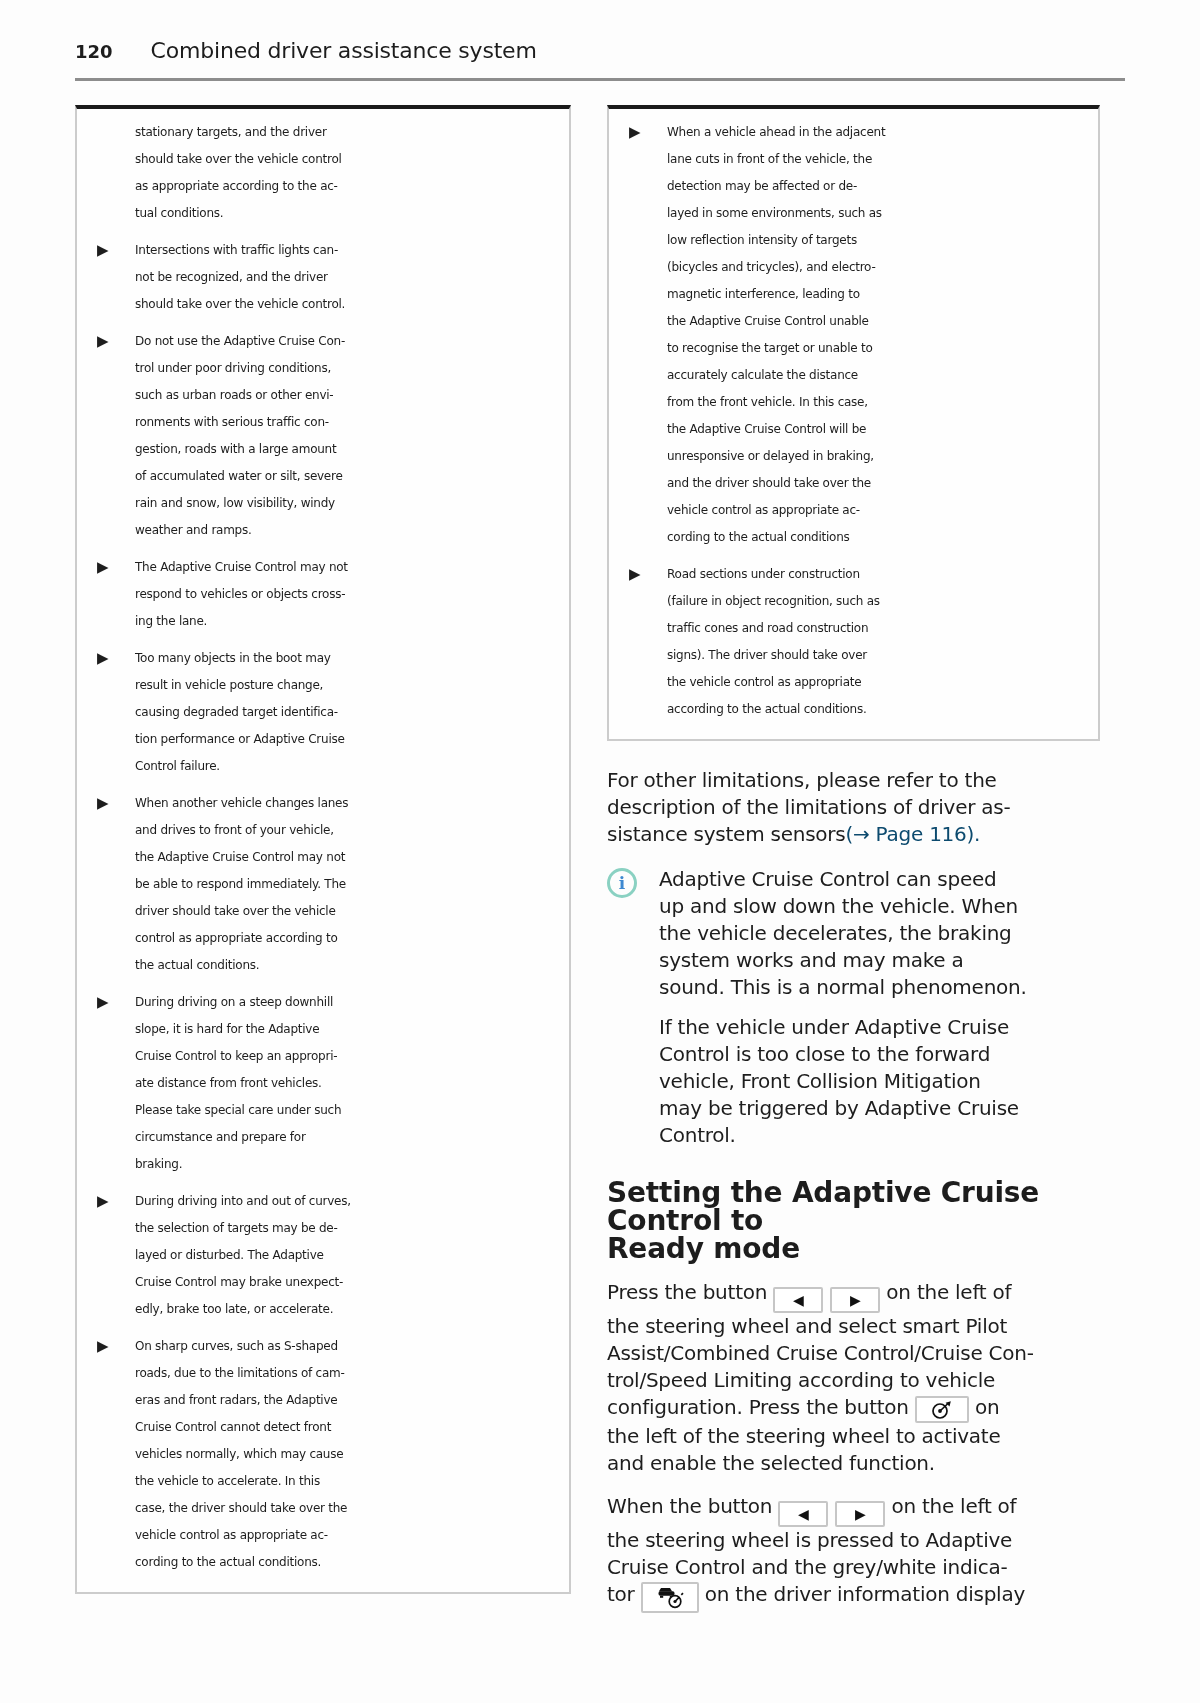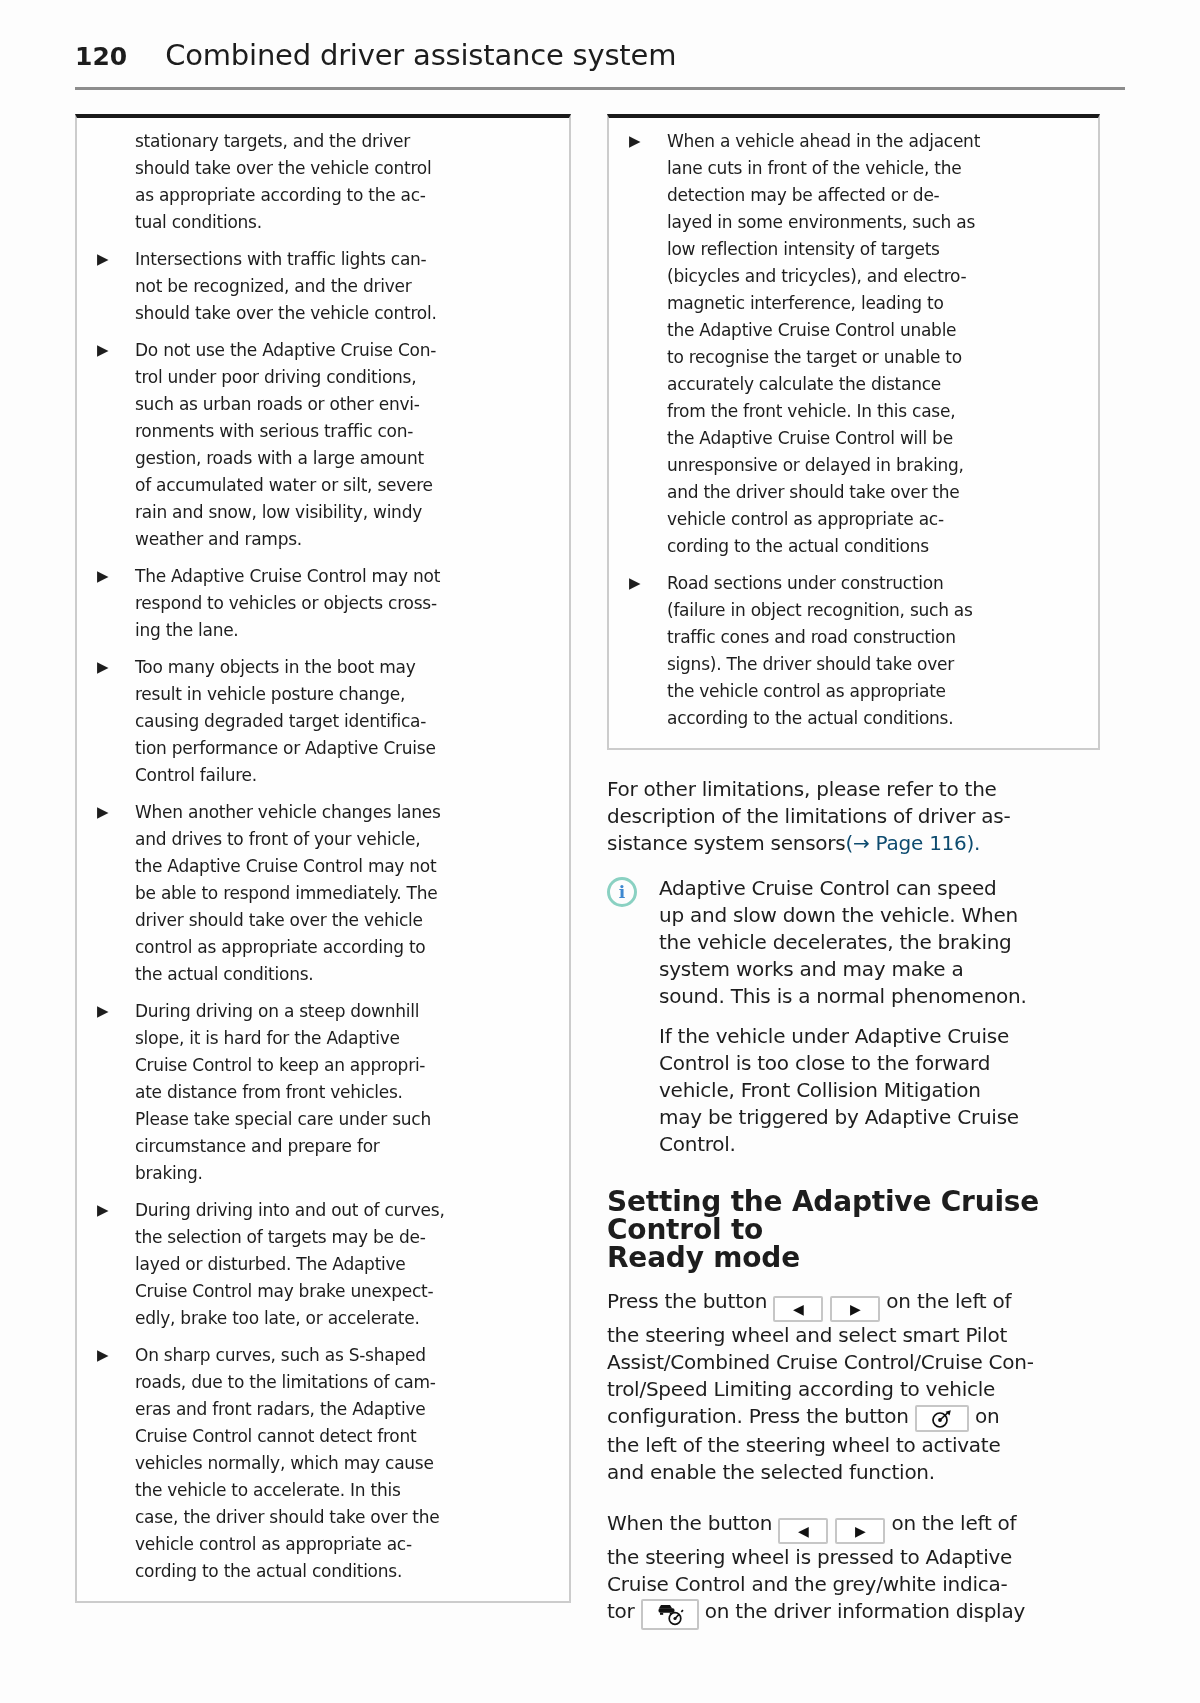--- a/index.html
+++ b/index.html
@@ -1,33 +1,33 @@
 <!DOCTYPE html>
 <html><head>
 <meta charset="utf-8">
 <style>
   html,body{margin:0;padding:0;background:#e9e9e9;}
   .page{position:relative;width:1200px;height:1703px;box-sizing:border-box;
         padding:38px 75px 0 75px;background:#fdfdfd;overflow:hidden;
         font-family:"DejaVu Sans","Liberation Sans",sans-serif;color:#1d1d1d;}
   
   .hdr{display:flex;align-items:baseline;gap:38px;border-bottom:3px solid #8d8d8d;padding-bottom:15px;}
-  .pagenum{font-size:25px;font-weight:700;}
-  .ptitle{font-size:29px;font-weight:400;letter-spacing:-0.2px;}
+  .pagenum{font-size:18px;font-weight:700;}
+  .ptitle{font-size:22px;font-weight:400;letter-spacing:-0.2px;}
   
   .columns{display:flex;gap:36px;margin-top:24px;align-items:flex-start;}
   .col{flex:none;width:496px;}
   .col.right{width:493px;}
   
   .cbox{border:2px solid #cccccc;border-top:4px solid #1a1a1a;background:#fefefe;
         padding:10px 6px 16px 20px;box-sizing:border-box;}
   .brow{display:flex;margin-bottom:10px;}
   .brow:last-child{margin-bottom:0;}
   .bmark{flex:none;width:38px;font-size:15px;line-height:27px;}
-  .btext{font-size:17px;line-height:27px;letter-spacing:-0.25px;white-space:pre-line;}
+  .btext{font-size:12px;line-height:27px;letter-spacing:-0.25px;white-space:pre-line;}
   
   .para{font-size:20px;line-height:27px;letter-spacing:-0.25px;margin:0;}
   .pre{white-space:pre-line;}
   .pline{display:block;white-space:pre;}
   .limits{margin-top:26px;}
   .note{display:flex;margin-top:18px;}
   .note-icon-col{flex:none;width:52px;padding-top:2px;}
   .info-badge{width:30px;height:30px;border-radius:50%;border:3px solid #8ad1c2;
               display:flex;align-items:center;justify-content:center;box-sizing:border-box;background:#fdfdfd;}
   .info-i{font-size:17px;font-weight:700;line-height:1;font-family:"DejaVu Serif","Liberation Serif",serif;}
@@ -36,21 +36,21 @@
            margin:30px 0 16px 0;white-space:pre-line;}
   
   .kbtn{display:inline-flex;align-items:center;justify-content:center;width:50px;height:26px;
         border:2px solid #c6c6c6;border-radius:2px;background:#ffffff;box-sizing:border-box;
         vertical-align:-6px;font-size:14px;line-height:1;color:#111;}
   .kbtn + .kbtn{margin-left:7px;}
   .ibtn{display:inline-flex;align-items:center;justify-content:center;width:54px;height:27px;
         border:2px solid #c6c6c6;border-radius:2px;background:#ffffff;box-sizing:border-box;
         vertical-align:-7px;}
   .ibtn.tall{width:58px;height:31px;vertical-align:-9px;}
-  .mt16{margin-top:24px;}
+  .mt16{margin-top:16px;}
 </style>
 </head>
 <body>
 
 <div class="page">
 
   <div class="hdr">
     <span class="pagenum">120</span>
     <span class="ptitle">Combined driver assistance system</span>
   </div>

